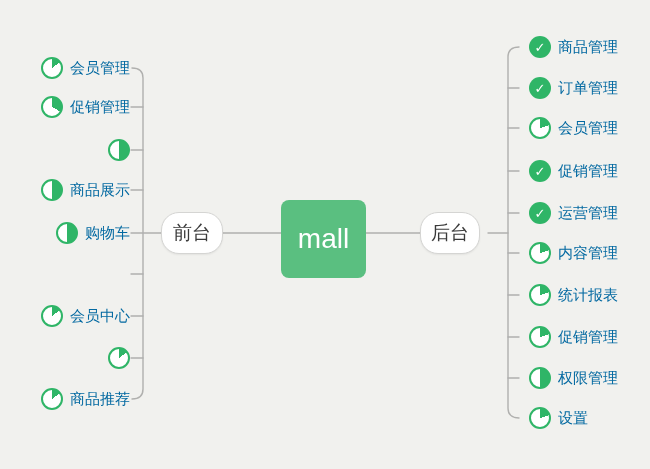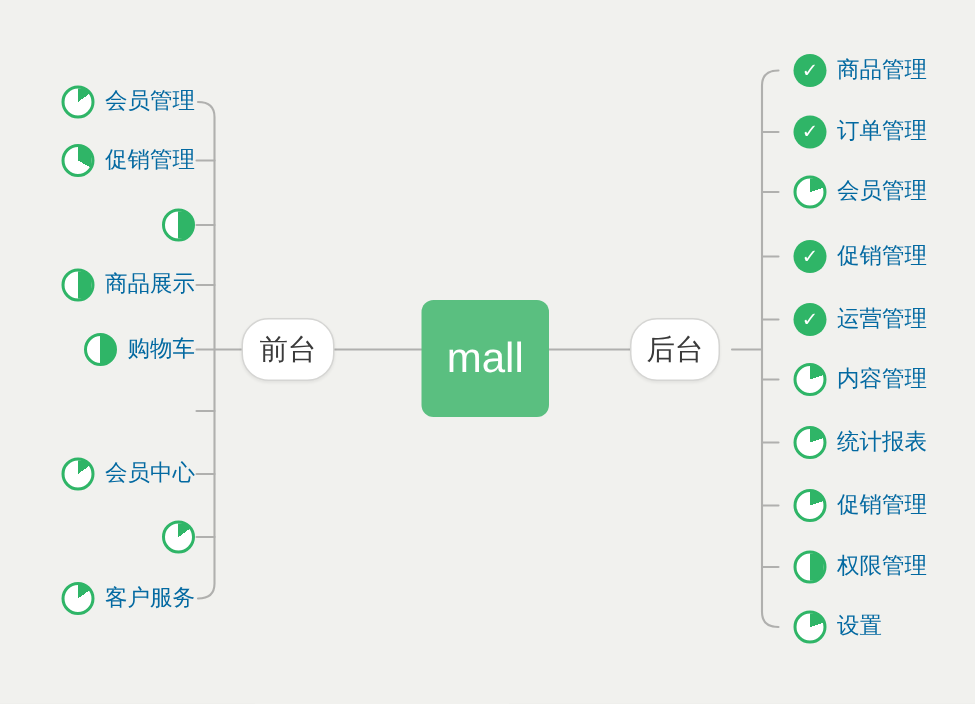--- a/index.html
+++ b/index.html
@@ -112,21 +112,21 @@
   </div>
   <div class="mind-item" style="right:520px;top:303px">
     <span class="nodeicon icon-pie" style="border-color: rgb(47, 181, 103); background: conic-gradient(rgb(47, 181, 103) 0deg, rgb(47, 181, 103) 15%, rgb(255, 255, 255) 15%, rgb(255, 255, 255) 100%);"></span>
     <span class="label">会员中心</span>
   </div>
   <div class="mind-item" style="right:520px;top:345px">
     <span class="nodeicon icon-pie" style="border-color: rgb(47, 181, 103); background: conic-gradient(rgb(47, 181, 103) 0deg, rgb(47, 181, 103) 15%, rgb(255, 255, 255) 15%, rgb(255, 255, 255) 100%);"></span>
   </div>
   <div class="mind-item" style="right:520px;top:386px">
     <span class="nodeicon icon-pie" style="border-color: rgb(47, 181, 103); background: conic-gradient(rgb(47, 181, 103) 0deg, rgb(47, 181, 103) 15%, rgb(255, 255, 255) 15%, rgb(255, 255, 255) 100%);"></span>
-    <span class="label">客户服务</span>
+    <span class="label">商品推荐</span>
   </div>
 
   <div class="node node-branch" style="left:161px;top:212px;width:62px;height:42px">
     <span>前台</span>
   </div>
 
   <div class="node node-root" id="root-node" style="left: 281px; top: 200px; width: 85px; height: 78px; background: rgb(90, 191, 128);">
     <span>mall</span>
   </div>
 

